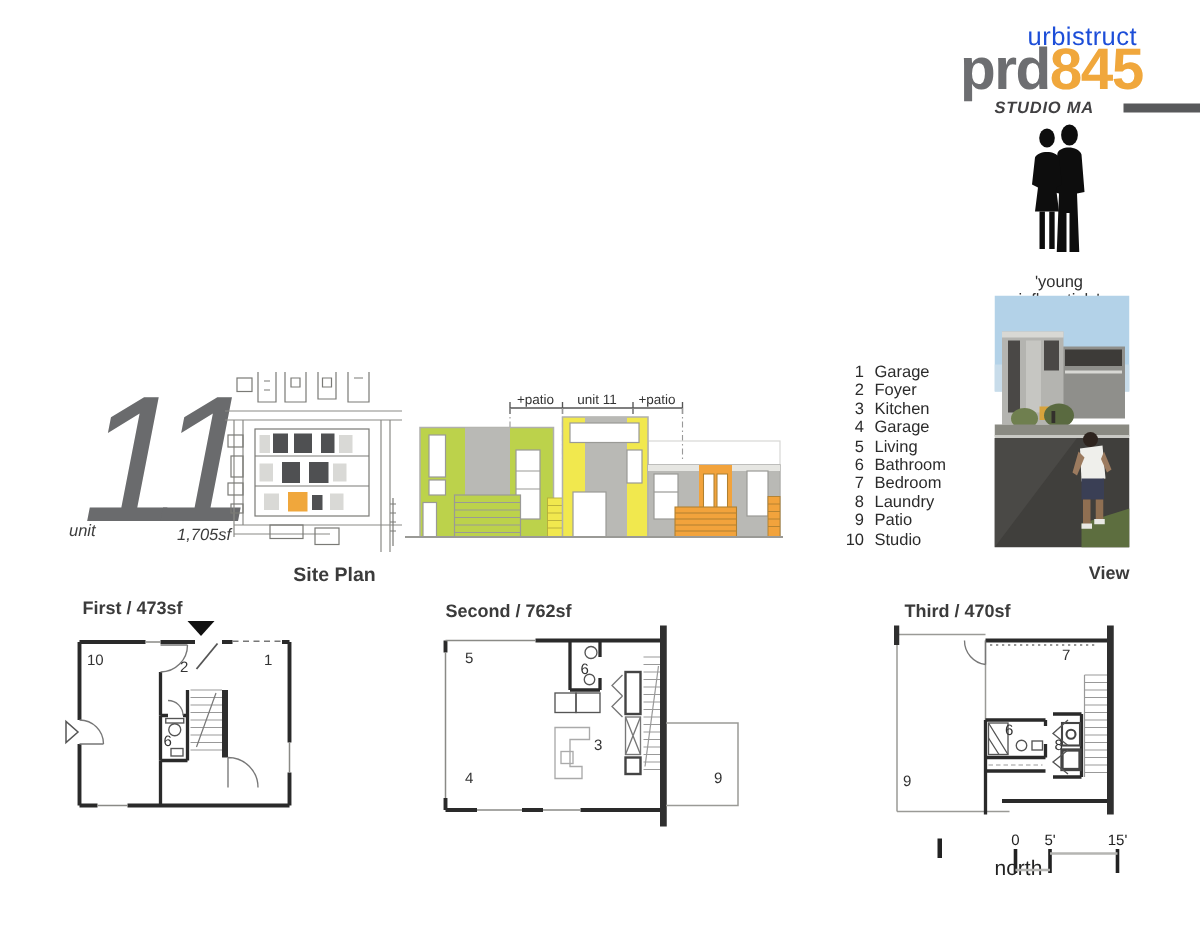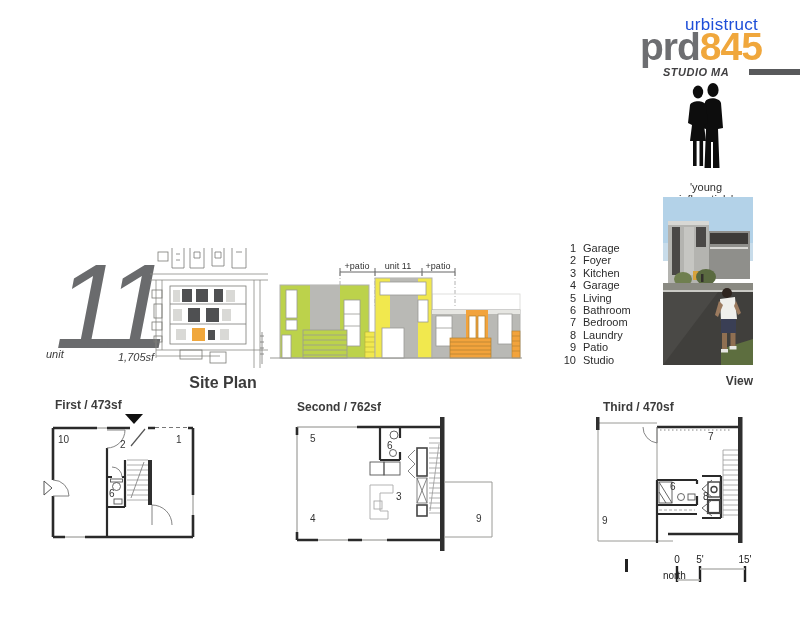--- a/index.html
+++ b/index.html
@@ -21,21 +21,21 @@
   
   .view-fig{left:663px;top:197px;width:90px;}
   .view-fig figcaption{text-align:right;font-size:12px;font-weight:bold;color:#3b3b3b;margin-top:5px;}
   
   .unit-number{left:55px;top:258px;font-size:120px;line-height:.8;font-weight:normal;font-style:italic;
                color:#6a6b6d;letter-spacing:-9px;}
   .unit-label{left:46px;top:348px;font-size:11px;font-style:italic;color:#3c3c3c;}
   .unit-area{left:118px;top:351px;font-size:11px;font-style:italic;color:#3c3c3c;}
   
   .siteplan{left:150px;top:246px;width:118px;}
-  .siteplan figcaption{text-align:center;font-size:16px;font-weight:bold;color:#3b3b3b;margin-top:2px;margin-left:28px;}
+  .siteplan figcaption{text-align:center;font-size:13px;font-weight:bold;color:#3b3b3b;margin-top:2px;margin-left:28px;}
   .elevation{left:270px;top:256px;width:252px;}
   .elevation figcaption{text-align:right;font-size:12px;font-weight:bold;color:#3b3b3b;margin-top:2px;}
   
   .legend{left:560px;top:242px;margin:0;padding:0;list-style:none;font-size:11px;line-height:12.4px;color:#2b2b2b;}
   .legend li{display:flex;}
   .legend .num{width:16px;text-align:right;margin-right:7px;}
   
   .plan figcaption{position:absolute;top:0;font-size:12px;font-weight:bold;color:#3b3b3b;}
   .plan svg{position:absolute;}
   .plan1{left:40px;top:398px;width:162px;height:152px;text-decoration:underline;}
@@ -43,21 +43,21 @@
   .plan1 svg{left:0;top:12px;}
   .plan2{left:290px;top:400px;width:214px;height:152px;}
   .plan2 figcaption{left:7px;}
   .plan2 svg{left:0;top:8px;}
   .plan3{left:588px;top:400px;width:172px;height:150px;}
   .plan3 figcaption{left:15px;}
   .plan3 svg{left:0;top:6px;}
   
   .northmark{left:625px;top:559px;}
   .northmark .nbar{display:block;width:3px;height:13px;background:#222;}
-  .northmark .nlabel{display:block;font-size:10px;color:#222;margin-left:3px;margin-top:-2px;padding-left:35px;}
+  .northmark .nlabel{display:block;font-size:14px;color:#222;margin-left:3px;margin-top:-2px;padding-left:35px;}
   .scalebar{left:668px;top:552px;}
   svg text{font-family:"Liberation Sans",sans-serif;}
 </style>
 </head>
 <body>
 
 <div class="sheet">
 
   <div class="abs brand-name">urbistruct</div>
   <div class="abs brand-logo">

